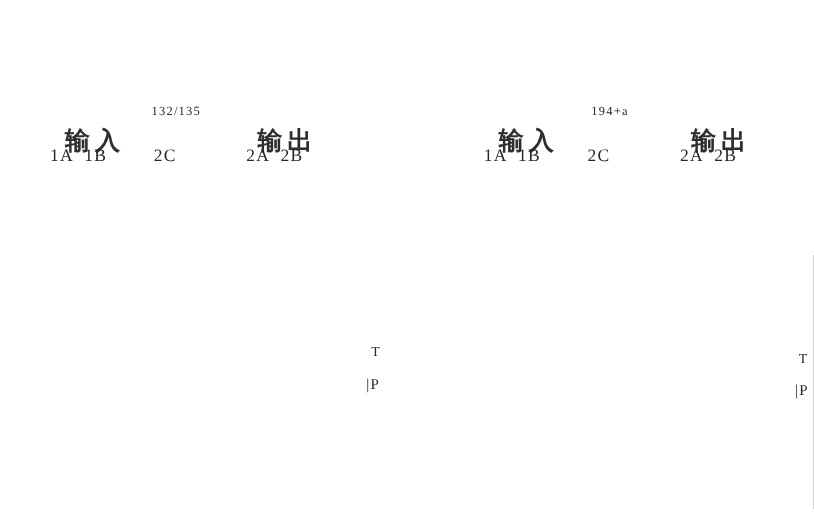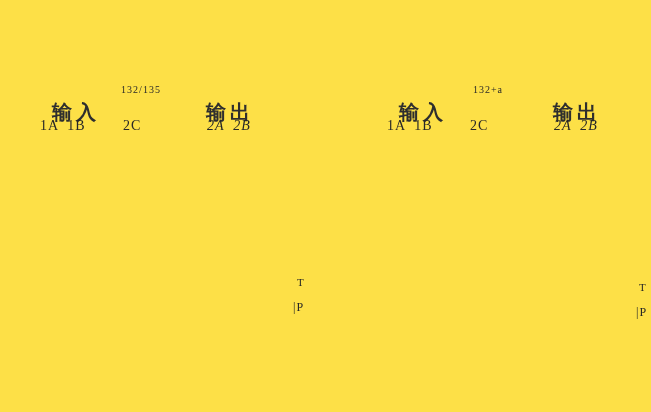--- a/index.html
+++ b/index.html
@@ -10,21 +10,21 @@
     width: 651px;
     height: 412px;
     background: #000000;
     overflow: hidden;
     position: relative;
     font-family: "Liberation Serif", serif;
   }
   .screen {
     position: absolute;
     inset: 0;
-    background: #fde047;
+    background: #ffffff;
   }
   .cluster {
     position: absolute;
     top: 82px;
     width: 206px;
     height: 52px;
   }
   .cluster.left  { left: 38px; }
   .cluster.right { left: 385px; }
   .cluster-header {
@@ -66,21 +66,21 @@
     color: #272727;
   }
   .code {
     position: absolute;
     top: 0;
     white-space: pre;
     letter-spacing: 1px;
   }
   .code.g1 { left: 2px; }
   .code.g2 { left: 85px; }
-  .code.g3 { left: 169px; font-style: italic; }
+  .code.g3 { left: 159px; }
   .mark {
     position: absolute;
     color: #262626;
     white-space: pre;
   }
   .mark.tbar   { font-size: 11px; }
   .mark.pmark  { font-size: 12px; letter-spacing: 1px; }
 </style>
 </head>
 <body>
@@ -94,21 +94,21 @@
       <span class="big-label r">输出</span>
     </div>
     <div class="code-row">
       <span class="code g1">1A  1B</span>
       <span class="code g2">2C</span>
       <span class="code g3">2A  2B</span>
     </div>
   </div>
 
   <div class="cluster right">
-    <div class="cluster-header">132+a</div>
+    <div class="cluster-header">194+a</div>
     <div class="label-row">
       <span class="big-label l">输入</span>
       <span class="big-label r">输出</span>
     </div>
     <div class="code-row">
       <span class="code g1">1A  1B</span>
       <span class="code g2">2C</span>
       <span class="code g3">2A  2B</span>
     </div>
   </div>

